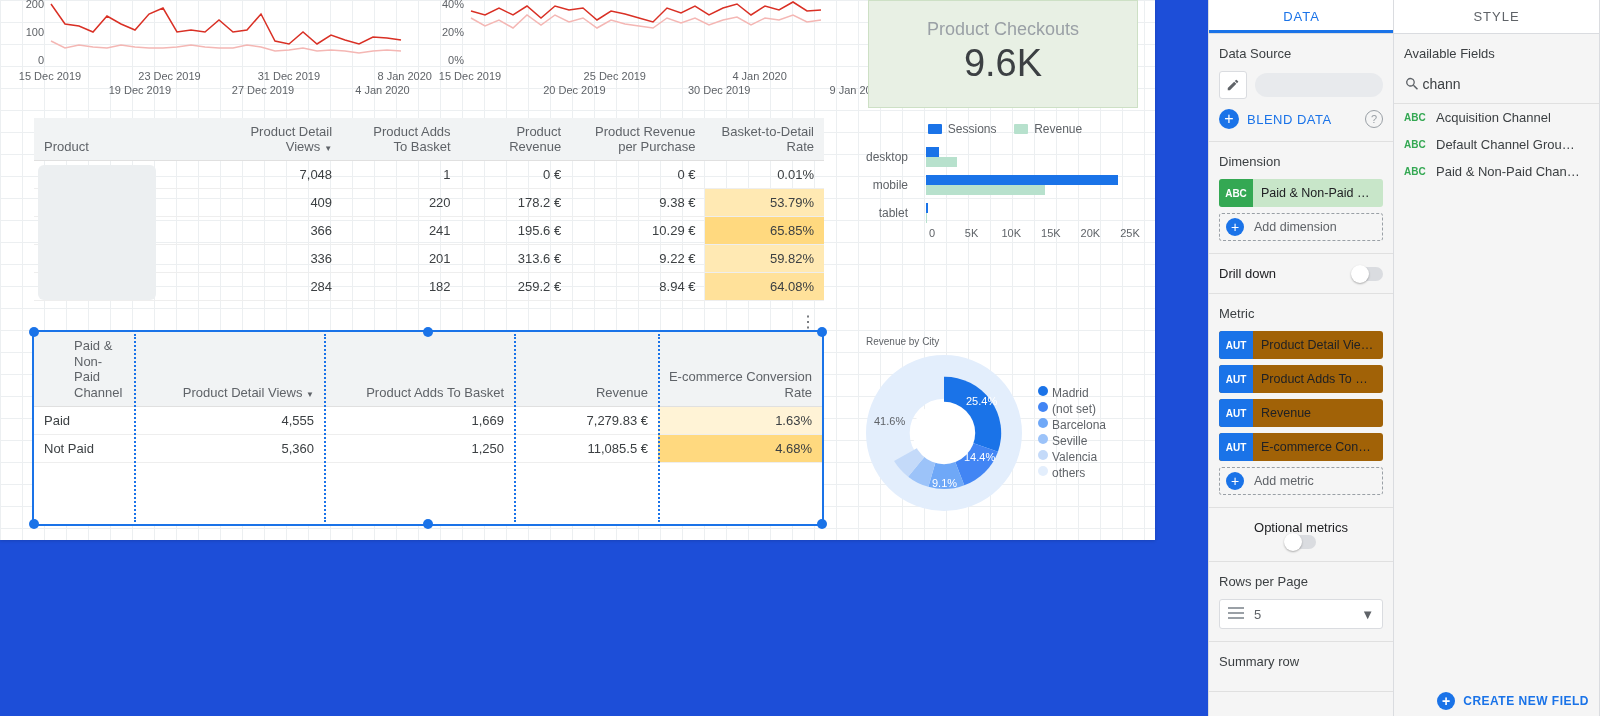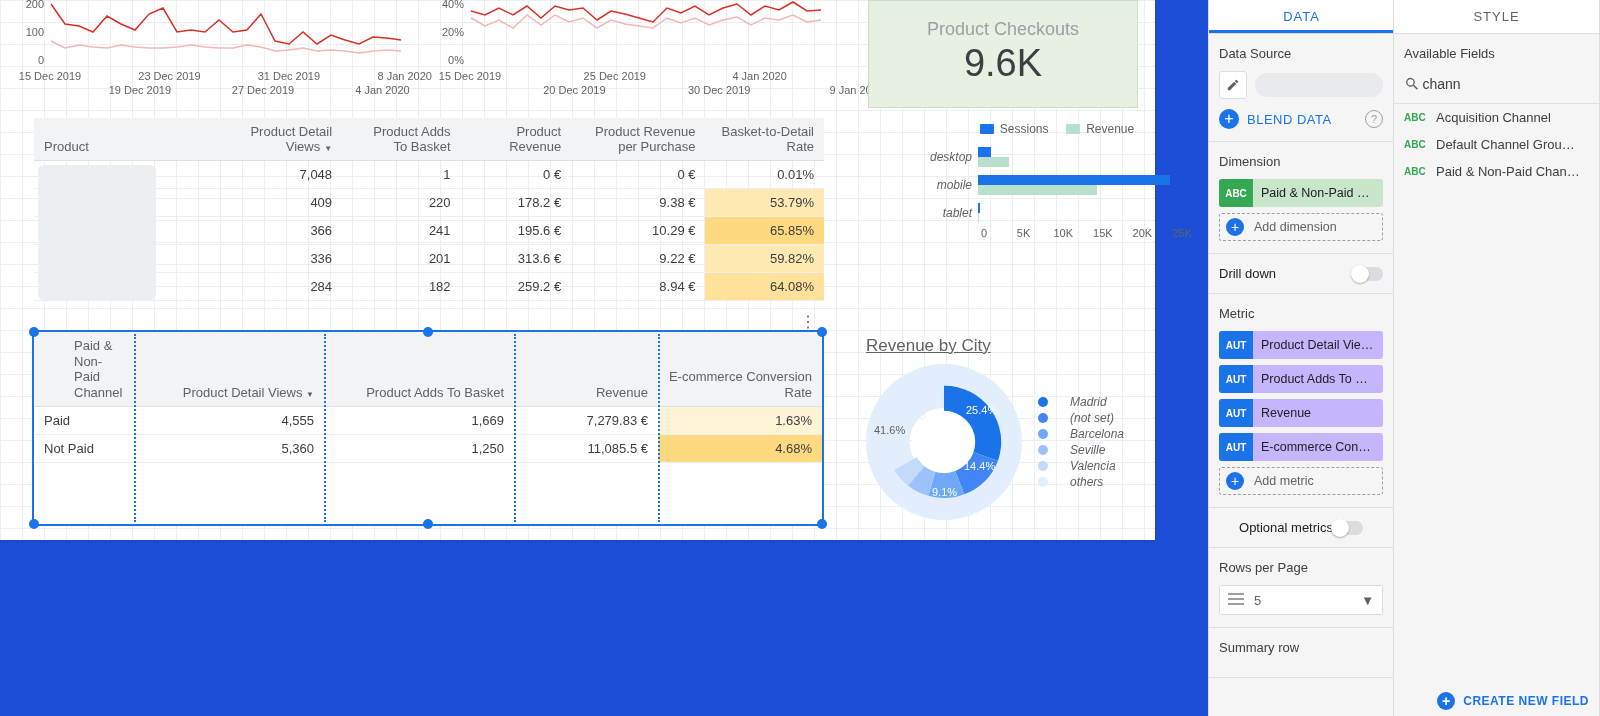--- a/index.html
+++ b/index.html
@@ -51,33 +51,33 @@
 
   table.t2 th { height:46px; line-height:1.2; }
   .heat5 { background:#fff3d6; }
   .heat6 { background:#ffd97f; }
 
   
   .barchart { width:264px; }
   .legend-item { display:inline-flex; align-items:center; gap:6px; font-size:12px; color:#5f6368; margin-left:14px; }
   .legend-sw { width:14px; height:10px; border-radius:1px; }
   .bar-row { display:flex; align-items:center; height:28px; }
-  .bar-row .lbl { width:60px; text-align:right; color:#5f6368; font-size:12px; padding-right:6px;font-style:italic; }
+  .bar-row .lbl { width:60px; text-align:right; color:#5f6368; font-size:12px; padding-right:18px; }
   .bar-area { flex:1; position:relative; height:24px; }
   .bar { position:absolute; height:10px; border-radius:0; }
   .bar.blue { top:2px; background:#1a73e8; }
   .bar.green { top:12px; background:#b7e1cd; }
   .axis-ticks { position:relative; height:16px; margin-left:66px; color:#5f6368; font-size:11px; }
   .axis-ticks span { position:absolute; transform:translateX(-50%); }
 
   
-  .pie-title { font-size:17px; color:#5f6368;text-decoration:underline; }
+  .pie-title { font-size:10px; color:#5f6368; }
   .pie-wrap { display:flex; gap:16px; align-items:center; }
   .pie-legend { font-size:12px; color:#5f6368; }
-  .pie-legend div { display:flex; align-items:center; gap:22px; margin:2px 0;font-style:italic; }
+  .pie-legend div { display:flex; gap:4px; margin:2px 0; }
   .pie-legend .dot { width:10px; height:10px; border-radius:50%; }
   .pie-lbl { position:absolute; color:#fff; font-size:11px; }
 
   
   #panel { width:392px; height:716px; display:flex; border-left:1px solid #dadce0; background:#f5f5f5; }
   .panel-col { height:100%; border-right:1px solid #dadce0; display:flex; flex-direction:column; overflow:hidden; }
   .col-data { width:185px; border-right:1px solid #dadce0; }
   .col-fields { flex:1; }
 
   .tabs { display:flex; height:34px; border-bottom:1px solid #dadce0; background:#fff; }
@@ -92,21 +92,21 @@
   .blend-row { display:flex; align-items:center; gap:8px; margin-top:10px; }
   .blue-plus { width:20px; height:20px; border-radius:50%; background:#1a73e8; color:#fff; display:flex; align-items:center; justify-content:center; font-size:16px; line-height:1; }
   .blend-link { color:#1a73e8; font-size:13px; letter-spacing:0.5px; font-weight:500; flex:1; }
   .help { width:18px; height:18px; border:1.5px solid #9aa0a6; border-radius:50%; color:#9aa0a6; font-size:11px; text-align:center; line-height:16px; }
 
   .field-chip { display:flex; align-items:center; height:28px; border-radius:3px; overflow:hidden; margin-bottom:6px; font-size:12.5px; }
   .field-chip .badge { width:34px; height:100%; display:flex; align-items:center; justify-content:center; font-size:10px; font-weight:700; }
   .field-chip.dim .badge { background:#34a853; color:#fff; }
   .field-chip.dim { background:#c8e6c9; }
   .field-chip.met .badge { background:#1a73e8; color:#fff; }
-  .field-chip.met { background:#c4b5fd; }
+  .field-chip.met { background:#a16207; }
   .field-chip .txt { padding:0 8px; white-space:nowrap; overflow:hidden; text-overflow:ellipsis; flex:1; }
 
   .add-pill { display:flex; align-items:center; gap:10px; height:28px; border:1px dashed #9aa0a6; border-radius:3px; padding:0 6px; color:#5f6368; font-size:12.5px; cursor:pointer; }
 
   .toggle { position:relative; width:30px; height:14px; background:#dadce0; border-radius:8px; }
   .toggle .knob { position:absolute; top:-2px; left:-2px; width:18px; height:18px; background:#fff; border-radius:50%; box-shadow:0 1px 2px rgba(0,0,0,.3); }
 
   .rows-sel { display:flex; align-items:center; gap:8px; height:30px; border:1px solid #dadce0; border-radius:3px; padding:0 8px; background:#fff; color:#5f6368; justify-content:space-between; }
   .rows-sel .lines { width:16px; height:14px; background:repeating-linear-gradient(#9aa0a6 0 2px,transparent 2px 5px); }
 
@@ -261,21 +261,21 @@
                 <td>Not Paid</td>
                 <td>5,360</td>
                 <td>1,250</td>
                 <td>11,085.5 €</td>
                 <td class="heat6">4.68%</td>
               </tr>
             </tbody>
           </table>
       </div>
 
-      <div class="barchart" style="left:918px; top:122px;">
+      <div class="barchart" style="left:866px; top:122px;">
         <div style="text-align:center; margin-bottom:6px;">
           <span class="legend-item">
               <span class="legend-sw" style="background:#1a73e8;"></span>
               <span>Sessions</span>
             </span>
           <span class="legend-item">
               <span class="legend-sw" style="background:#b7e1cd;"></span>
               <span>Revenue</span>
             </span>
         </div>
@@ -419,21 +419,21 @@
             <div class="field-chip met">
               <div class="badge">AUT</div>
               <div class="txt">E-commerce Conv…</div>
             </div>
           </div>
         <div class="add-pill">
           <div class="blue-plus" style="width:18px;height:18px;font-size:14px;">+</div>
           <span>Add metric</span>
         </div>
       </div>
-      <div class="sect" style="display:flex;align-items:center;justify-content:center;">
+      <div class="sect" style="display:flex;align-items:center;justify-content:flex-start;flex-direction:column;">
         <span>Optional metrics</span>
         <div class="toggle">
             <div class="knob"></div>
           </div>
       </div>
       <div class="sect">
         <div class="sect-label">Rows per Page</div>
         <div class="rows-sel">
           <div style="display:flex;align-items:center;gap:10px;">
               <span class="lines"></span>

